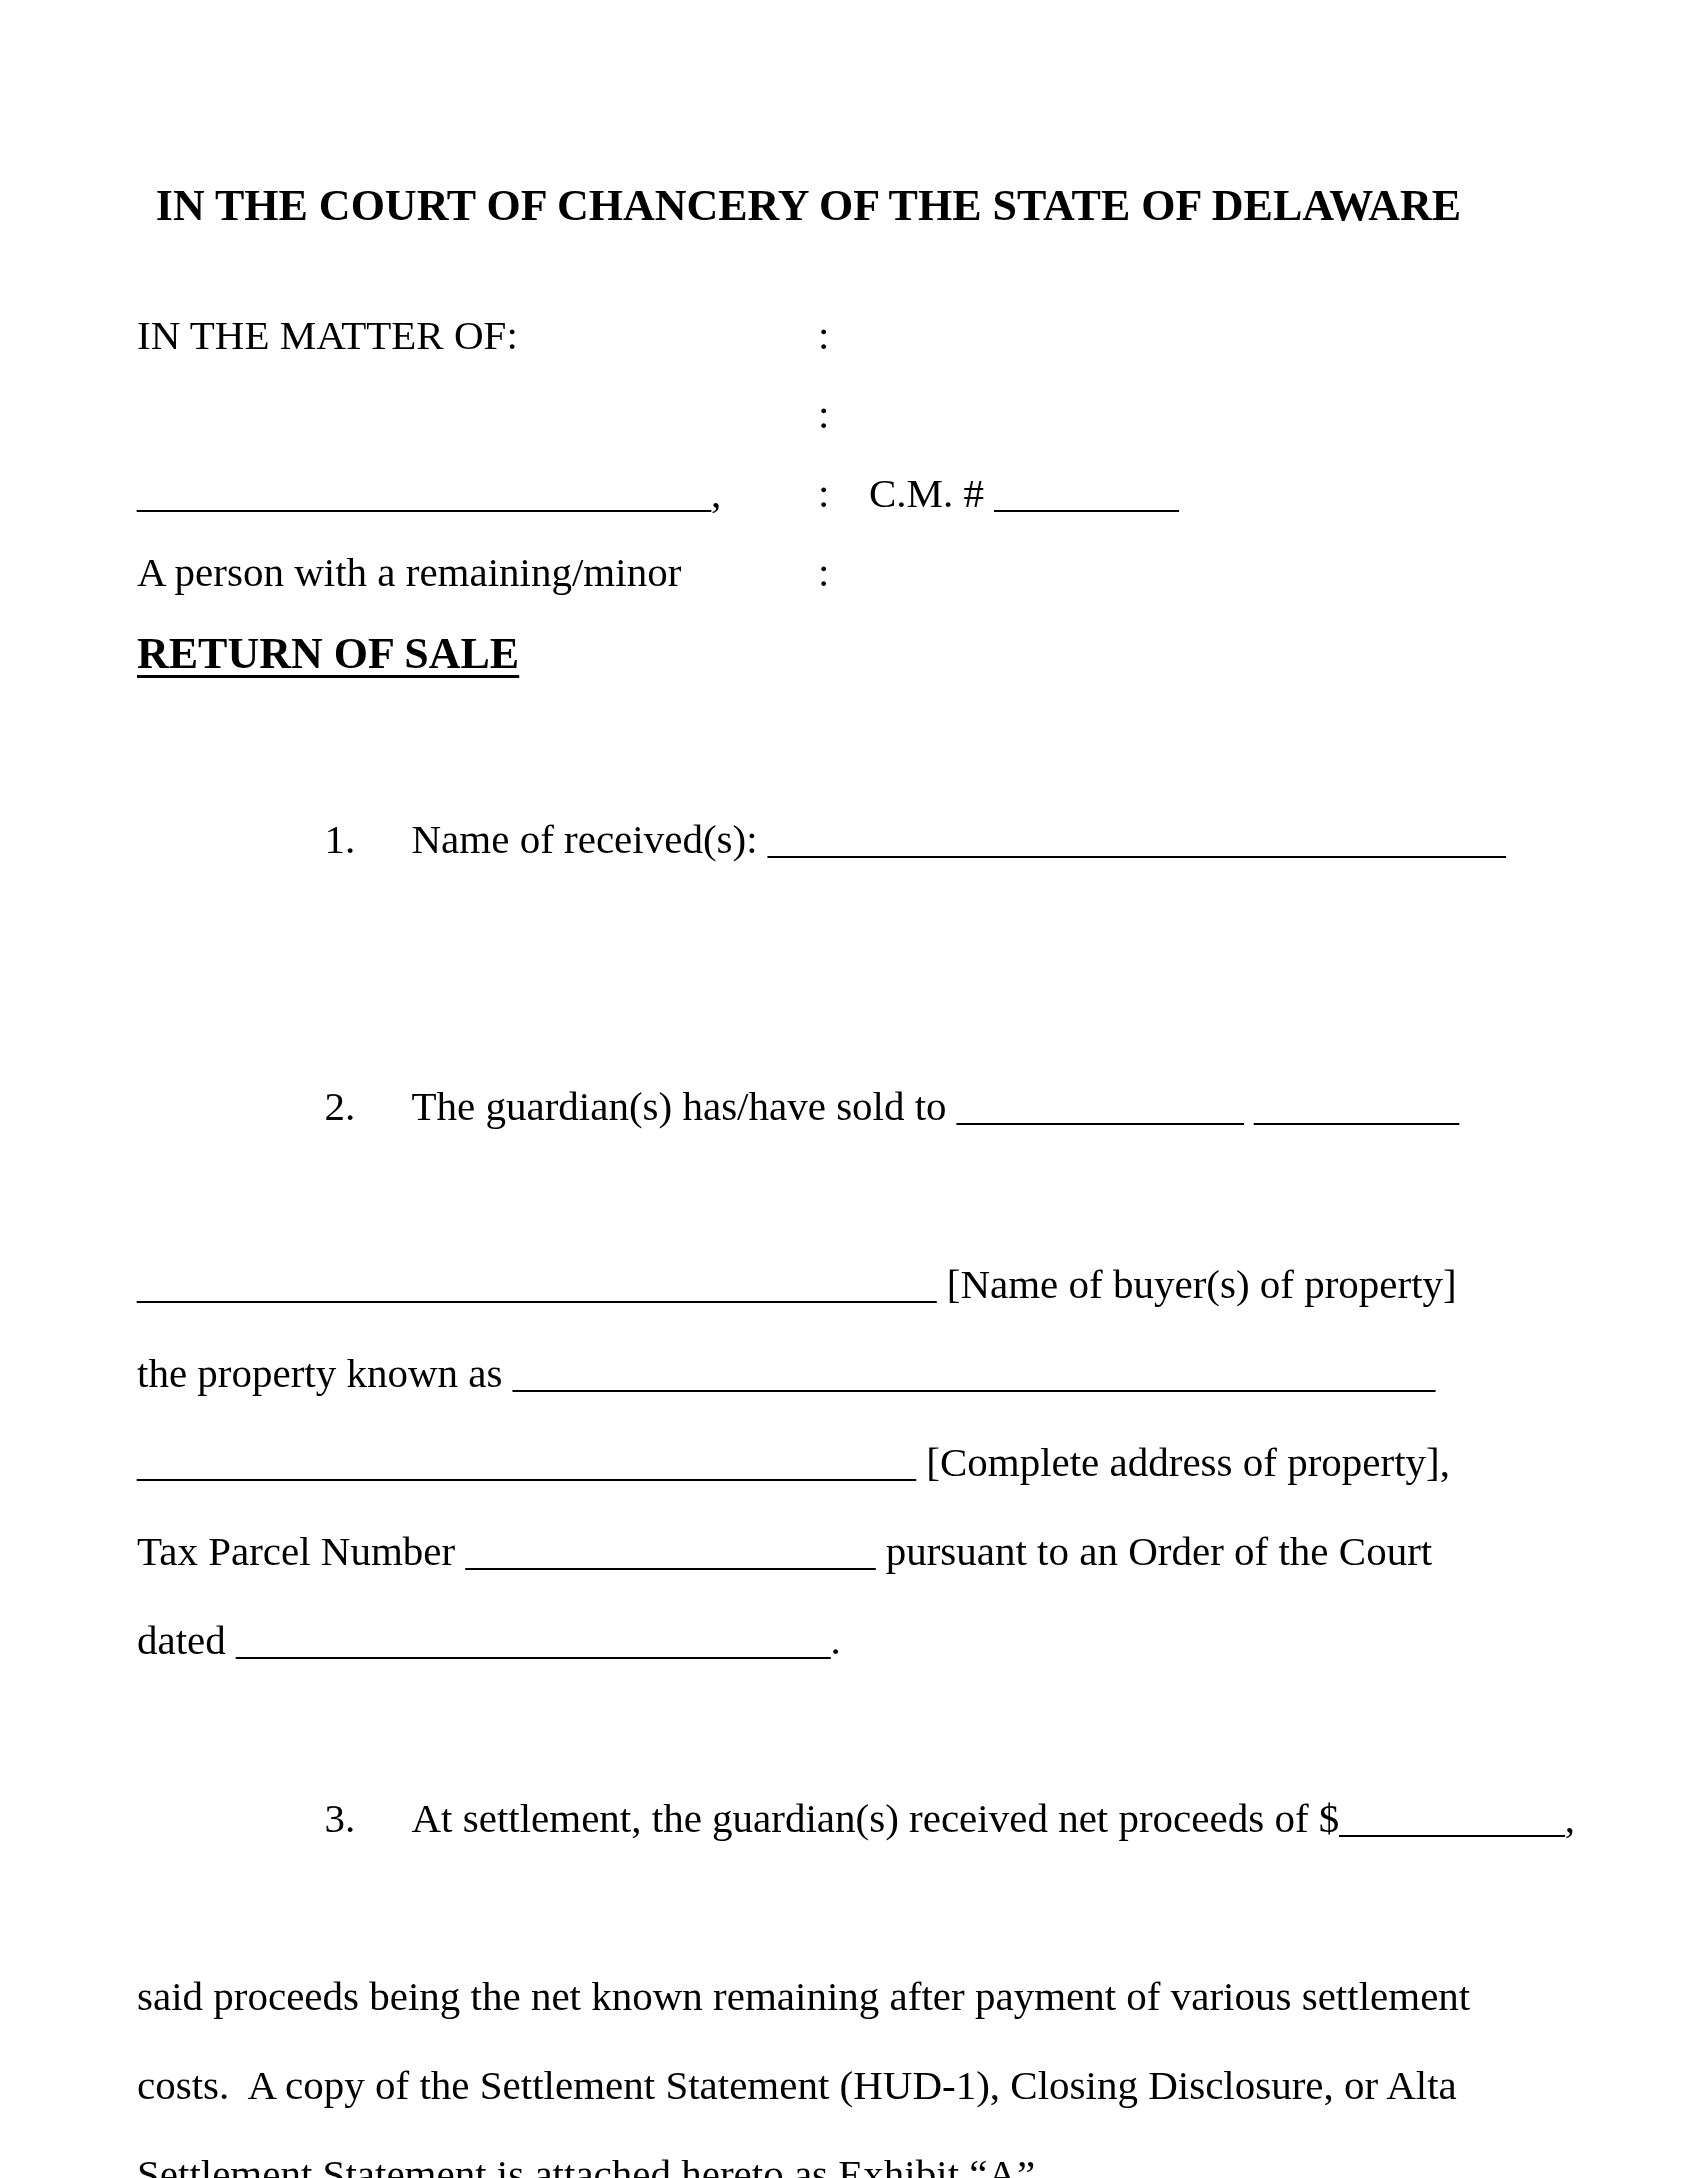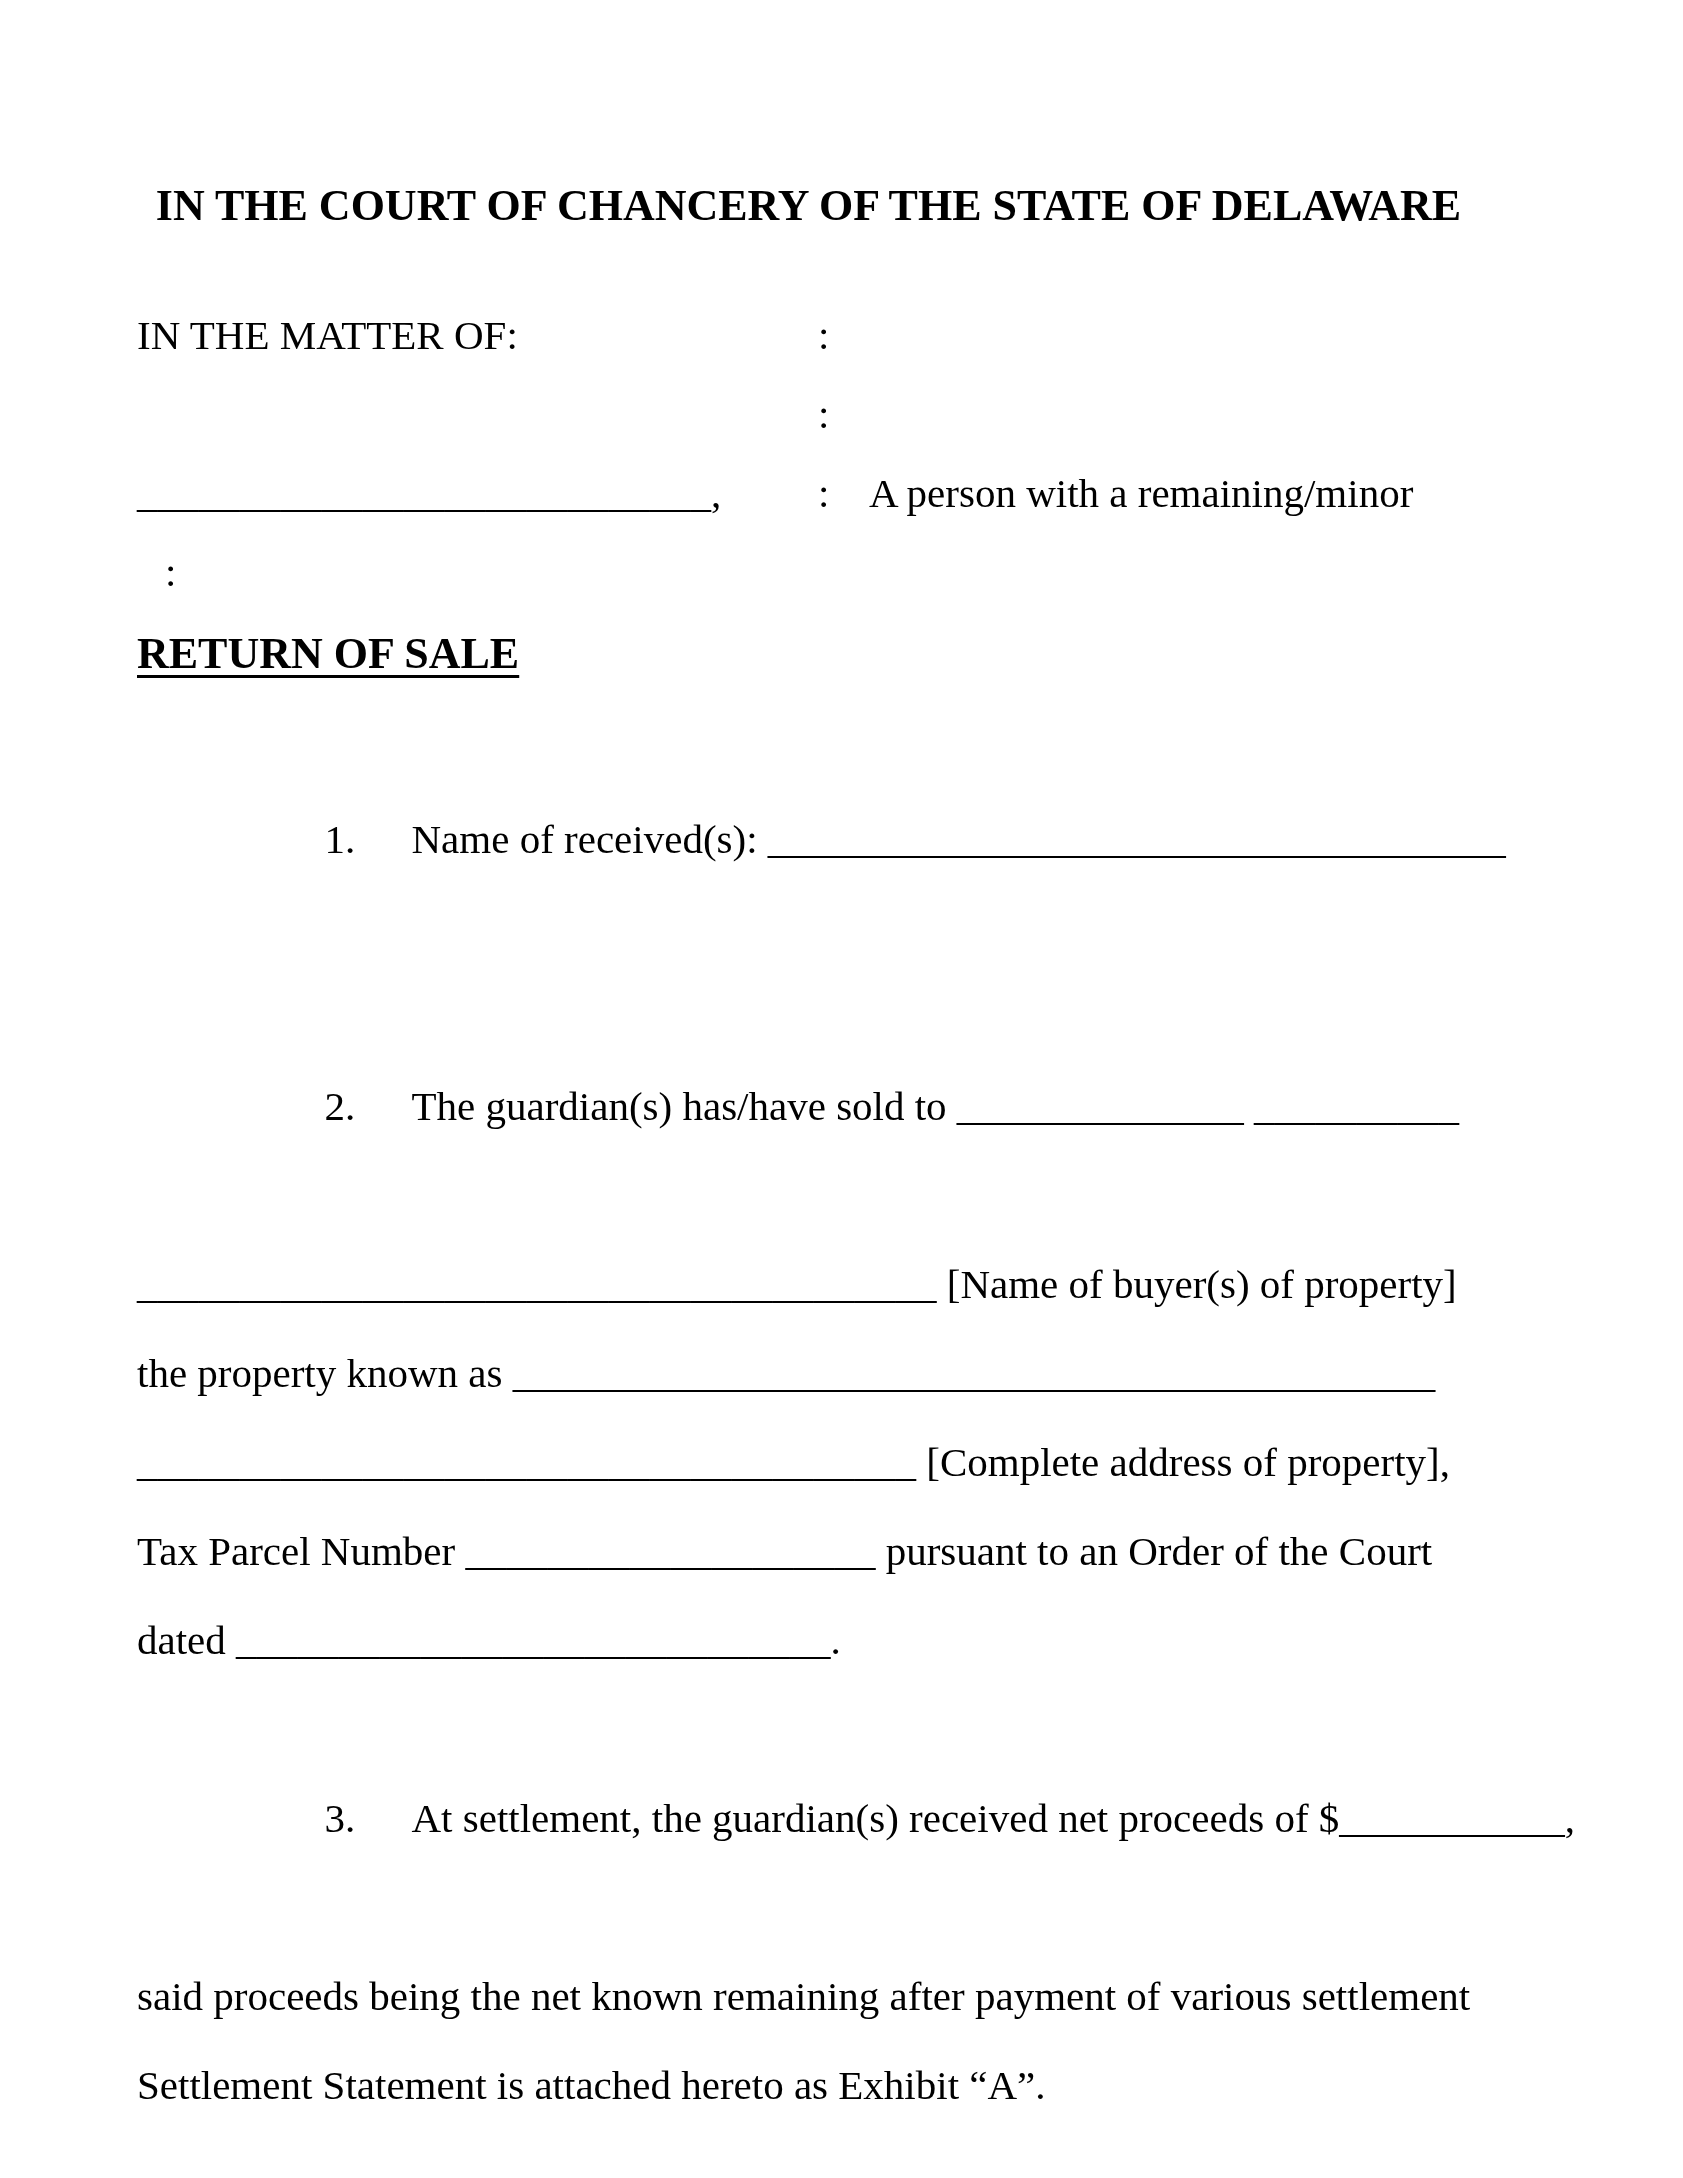--- a/index.html
+++ b/index.html
@@ -79,20 +79,21 @@
     <div class="cell">IN THE MATTER OF:</div>
     <div class="cell colon-cell">:</div>
     <div class="cell"></div>
 
     <div class="cell"></div>
     <div class="cell colon-cell">:</div>
     <div class="cell"></div>
 
     <div class="cell">____________________________,</div>
     <div class="cell colon-cell">:</div>
+    <div class="cell">C.M. # _________</div>
 
     <div class="cell">A person with a remaining/minor</div>
     <div class="cell colon-cell">:</div>
     <div class="cell"></div>
   </div>
 
   <div class="section-heading">
     <span>RETURN OF SALE</span>
   </div>
 
@@ -105,20 +106,21 @@
     </div>
     <div class="line">_______________________________________ [Name of buyer(s) of property]</div>
     <div class="line">the property known as _____________________________________________</div>
     <div class="line">______________________________________ [Complete address of property],</div>
     <div class="line">Tax Parcel Number ____________________ pursuant to an Order of the Court</div>
     <div class="line">dated _____________________________.</div>
     <div class="line numbered">
       <span class="num">3.</span><span>At settlement, the guardian(s) received net proceeds of $___________,</span>
     </div>
     <div class="line">said proceeds being the net known remaining after payment of various settlement</div>
+    <div class="line">costs.  A copy of the Settlement Statement (HUD-1), Closing Disclosure, or Alta</div>
     <div class="line">Settlement Statement is attached hereto as Exhibit “A”.</div>
     <div class="line numbered">
       
     </div>
 
   </div>
 
 </div>
 
 

